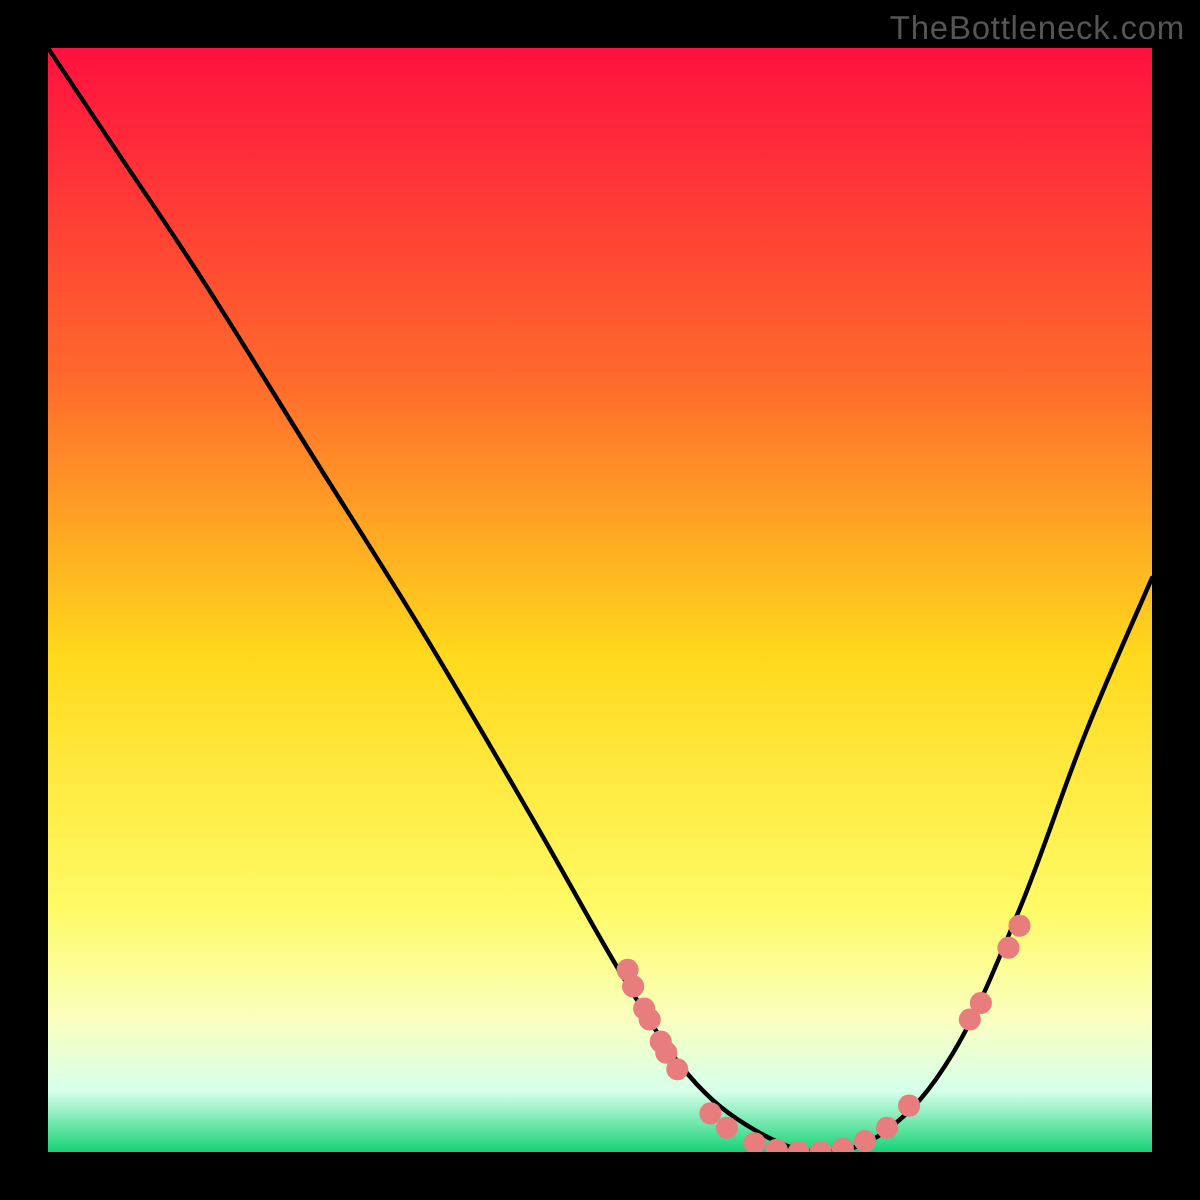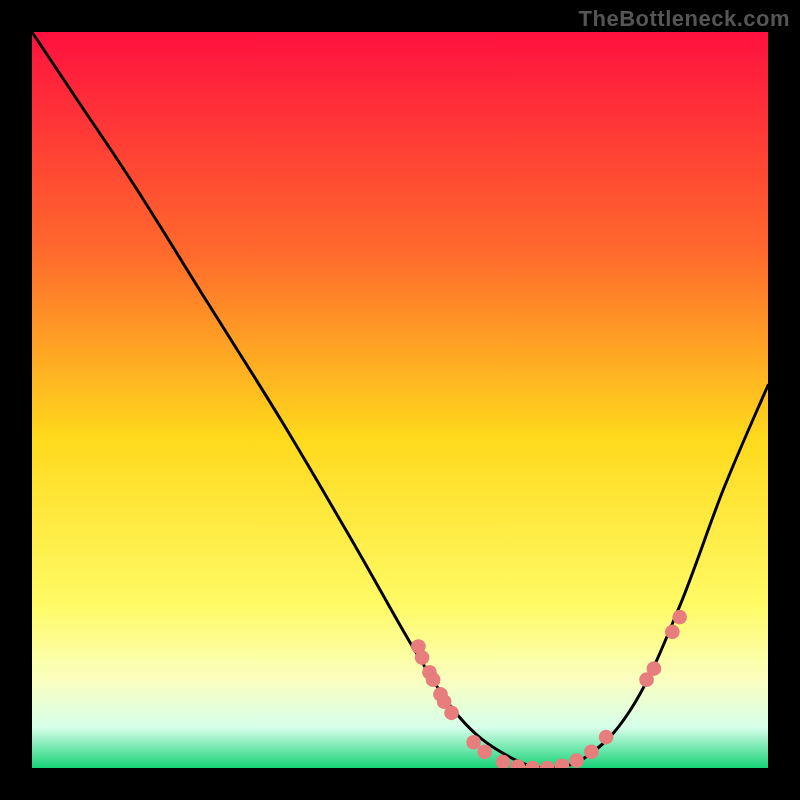--- a/index.html
+++ b/index.html
@@ -16,21 +16,21 @@
     width: 800px;
     height: 800px;
     background: #000;
   }
   .watermark {
     position: absolute;
     top: 6px;
     right: 10px;
     color: #555;
     font-size: 22px;
-    font-weight: 700;
+    font-weight: 400;
     letter-spacing: 0.5px;
     user-select: none;
     margin-left: 48px;
   }
   .plot {
     position: absolute;
     left: 32px;
     top: 32px;
     width: 736px;
     height: 736px;

